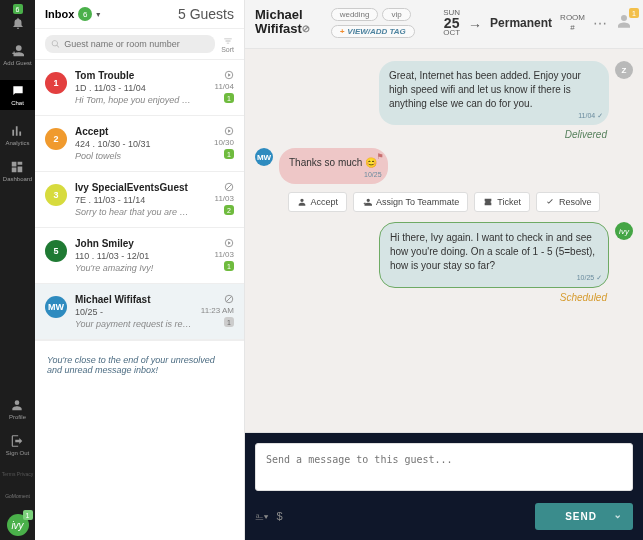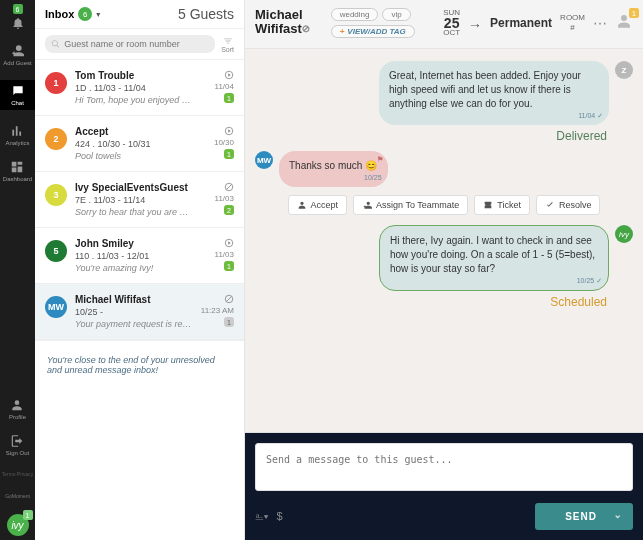--- a/index.html
+++ b/index.html
@@ -62,21 +62,21 @@
   .chat-body { flex:1; overflow-y:auto; padding:12px 10px 8px; background-color:#f2efed;}
   .msg-row { display:flex; margin-bottom:8px; gap:6px;}
   .msg-row.agent { flex-direction: row-reverse;}
   .msg-avatar { width:18px; height:18px; border-radius:50%; background:#b9b9b9; color:#fff; font-size:8px; font-weight:600; display:flex; align-items:center; justify-content:center; flex-shrink:0;}
   .bubble { max-width:230px; padding:8px 10px 14px; border-radius:16px; font-size:10px; color:#333; position:relative; line-height:14px;}
   .bubble.agent { background:#d6e4e4;}
   .bubble.guest { background:#eec7c7;}
   .bubble.agent.auto { background:#d6e4e4; border:1px solid #6eaa64;}
   .bubble .time { position:absolute; bottom:2px; right:6px; font-size:7px; color:#6a8b9e;}
   .bubble .flag { position:absolute; top:2px; right:4px; font-size:8px; color:#c76f6f;}
-  .msg-status{ font-size:12px; text-align:right; margin:-4px 26px 8px 0;}
+  .msg-status{ font-size:10px; text-align:right; margin:-4px 26px 8px 0;font-style:italic;}
   .msg-status.delivered{ color:#56805c;}
   .msg-status.scheduled{ color:#d69b2e;}
   .ivy-badge { width:18px; height:18px; border-radius:50%; background:#45a545; color:#fff; font-size:8px; font-style:italic; display:flex; align-items:center; justify-content:center; flex-shrink:0;}
   .actions-row { display:flex; gap:6px; margin:4px auto 10px; justify-content:center;}
   .action-btn { background:#fff; border:1px solid #ddd; border-radius:3px; padding:4px 8px; font-size:9px; color:#444; display:flex; align-items:center; gap:4px; cursor:pointer;}
   .action-btn svg{width:10px; height:10px; fill:#555;}
   .composer { border-top:1px solid #e0e0e0; background:#0f172a; padding:10px;}
   .composer textarea { width:100%; border:1px solid #e0e0e0; border-radius:3px; padding:10px; font-size:10px; resize:none; height:48px; color:#555;}
   .composer-bottom { display:flex; justify-content:space-between; align-items:center; margin-top:8px;}
   .composer-icons { display:flex; gap:8px; color:#8a8a8a; font-size:11px;}

